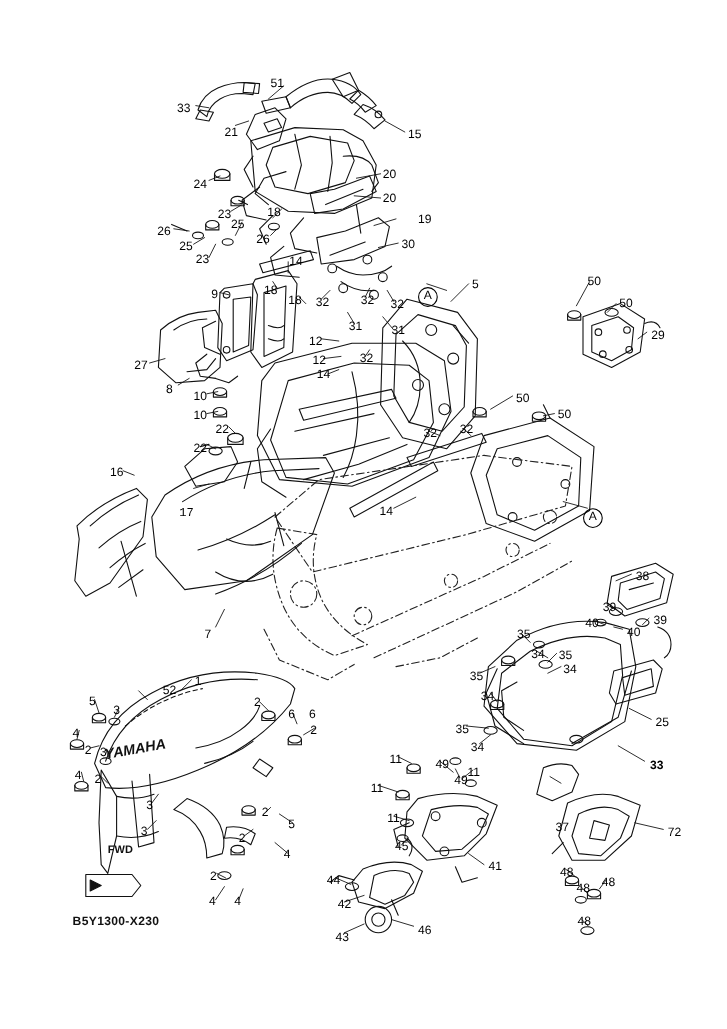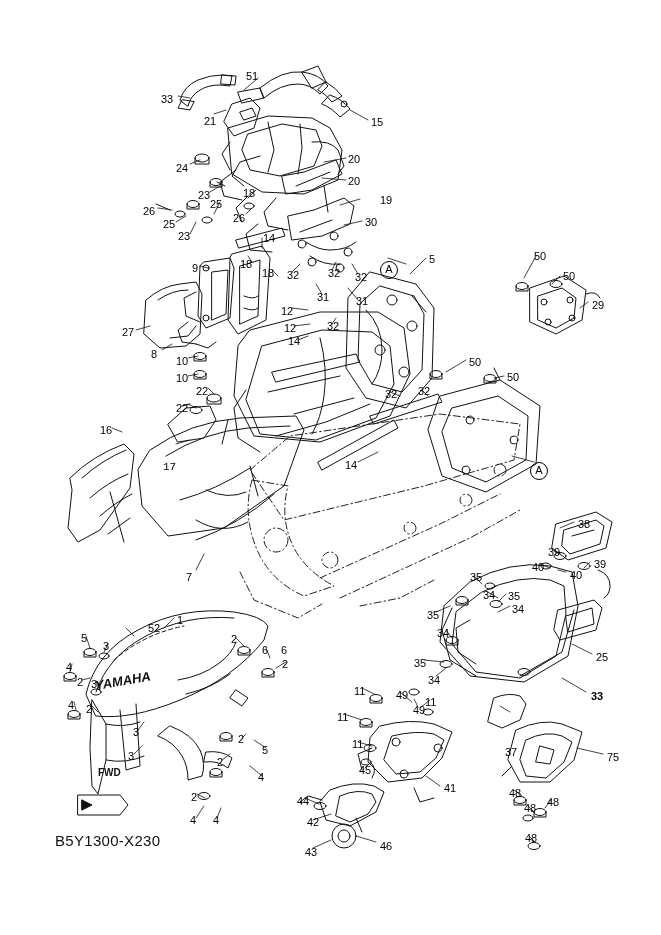--- a/index.html
+++ b/index.html
@@ -4,21 +4,21 @@
 <style>
   html,body{margin:0;padding:0;background:#ffffff;}
   body{width:661px;height:935px;position:relative;overflow:hidden;
        font-family:"Liberation Sans", sans-serif;color:#111;}
   #diagram{position:absolute;left:0;top:0;width:661px;height:935px;}
   .lbl{position:absolute;font-size:11px;line-height:11px;color:#000;
        font-family:"Liberation Sans", sans-serif;white-space:nowrap;}
   .callout{position:absolute;font-size:11px;line-height:14px;color:#000;
        width:16px;height:16px;border:1px solid #000;border-radius:50%;
        text-align:center;}
-  #partno{position:absolute;left:55px;top:832px;font-size:15px;letter-spacing:.3px;}
+  #partno{position:absolute;left:66px;top:832px;font-size:11px;letter-spacing:.3px;font-weight:bold;}
   #fwdbox{position:absolute;left:78px;top:762px;width:52px;height:22px;}
   #fwdbox .txt{position:absolute;left:20px;top:5px;font-size:10px;font-weight:bold;}
 </style>
 </head>
 <body>
 
 <div id="diagram">
 <svg width="661" height="935" viewBox="0 0 661 935" xmlns="http://www.w3.org/2000/svg">
   <g fill="none" stroke="#111" stroke-width="1" stroke-linejoin="round" stroke-linecap="round">
 
@@ -521,21 +521,21 @@
     <div class="lbl" style="left: 505px; top: 710px; margin-top: 37px;">37</div>
     <div class="lbl" style="left: 68px; top: 700px;">4</div>
     <div class="lbl" style="left: 86px; top: 704px;">2</div>
     <div class="lbl" style="left: 133px; top: 727px;">3</div>
     <div class="lbl" style="left: 238px; top: 734px;">2</div>
     <div class="lbl" style="left: 262px; top: 745px;">5</div>
     <div class="lbl" style="left: 352px; top: 739px;">11</div>
     <div class="lbl" style="left: 128px; top: 751px;">3</div>
     <div class="lbl" style="left: 217px; top: 757px;">2</div>
     <div class="lbl" style="left: 258px; top: 772px;">4</div>
-    <div class="lbl" style="left: 607px; top: 752px;">75</div>
+    <div class="lbl" style="left: 607px; top: 752px;">72</div>
     <div class="lbl" style="left: 359px; top: 765px;">45</div>
     <div class="lbl" style="left: 444px; top: 783px;">41</div>
     <div class="lbl" style="left: 509px; top: 788px;">48</div>
     <div class="lbl" style="left: 191px; top: 792px;">2</div>
     <div class="lbl" style="left: 297px; top: 796px;">44</div>
     <div class="lbl" style="left: 524px; top: 803px;">48</div>
     <div class="lbl" style="left: 547px; top: 797px;">48</div>
     <div class="lbl" style="left: 307px; top: 817px;">42</div>
     <div class="lbl" style="left: 380px; top: 841px;">46</div>
     <div class="lbl" style="left: 190px; top: 815px;">4</div>

